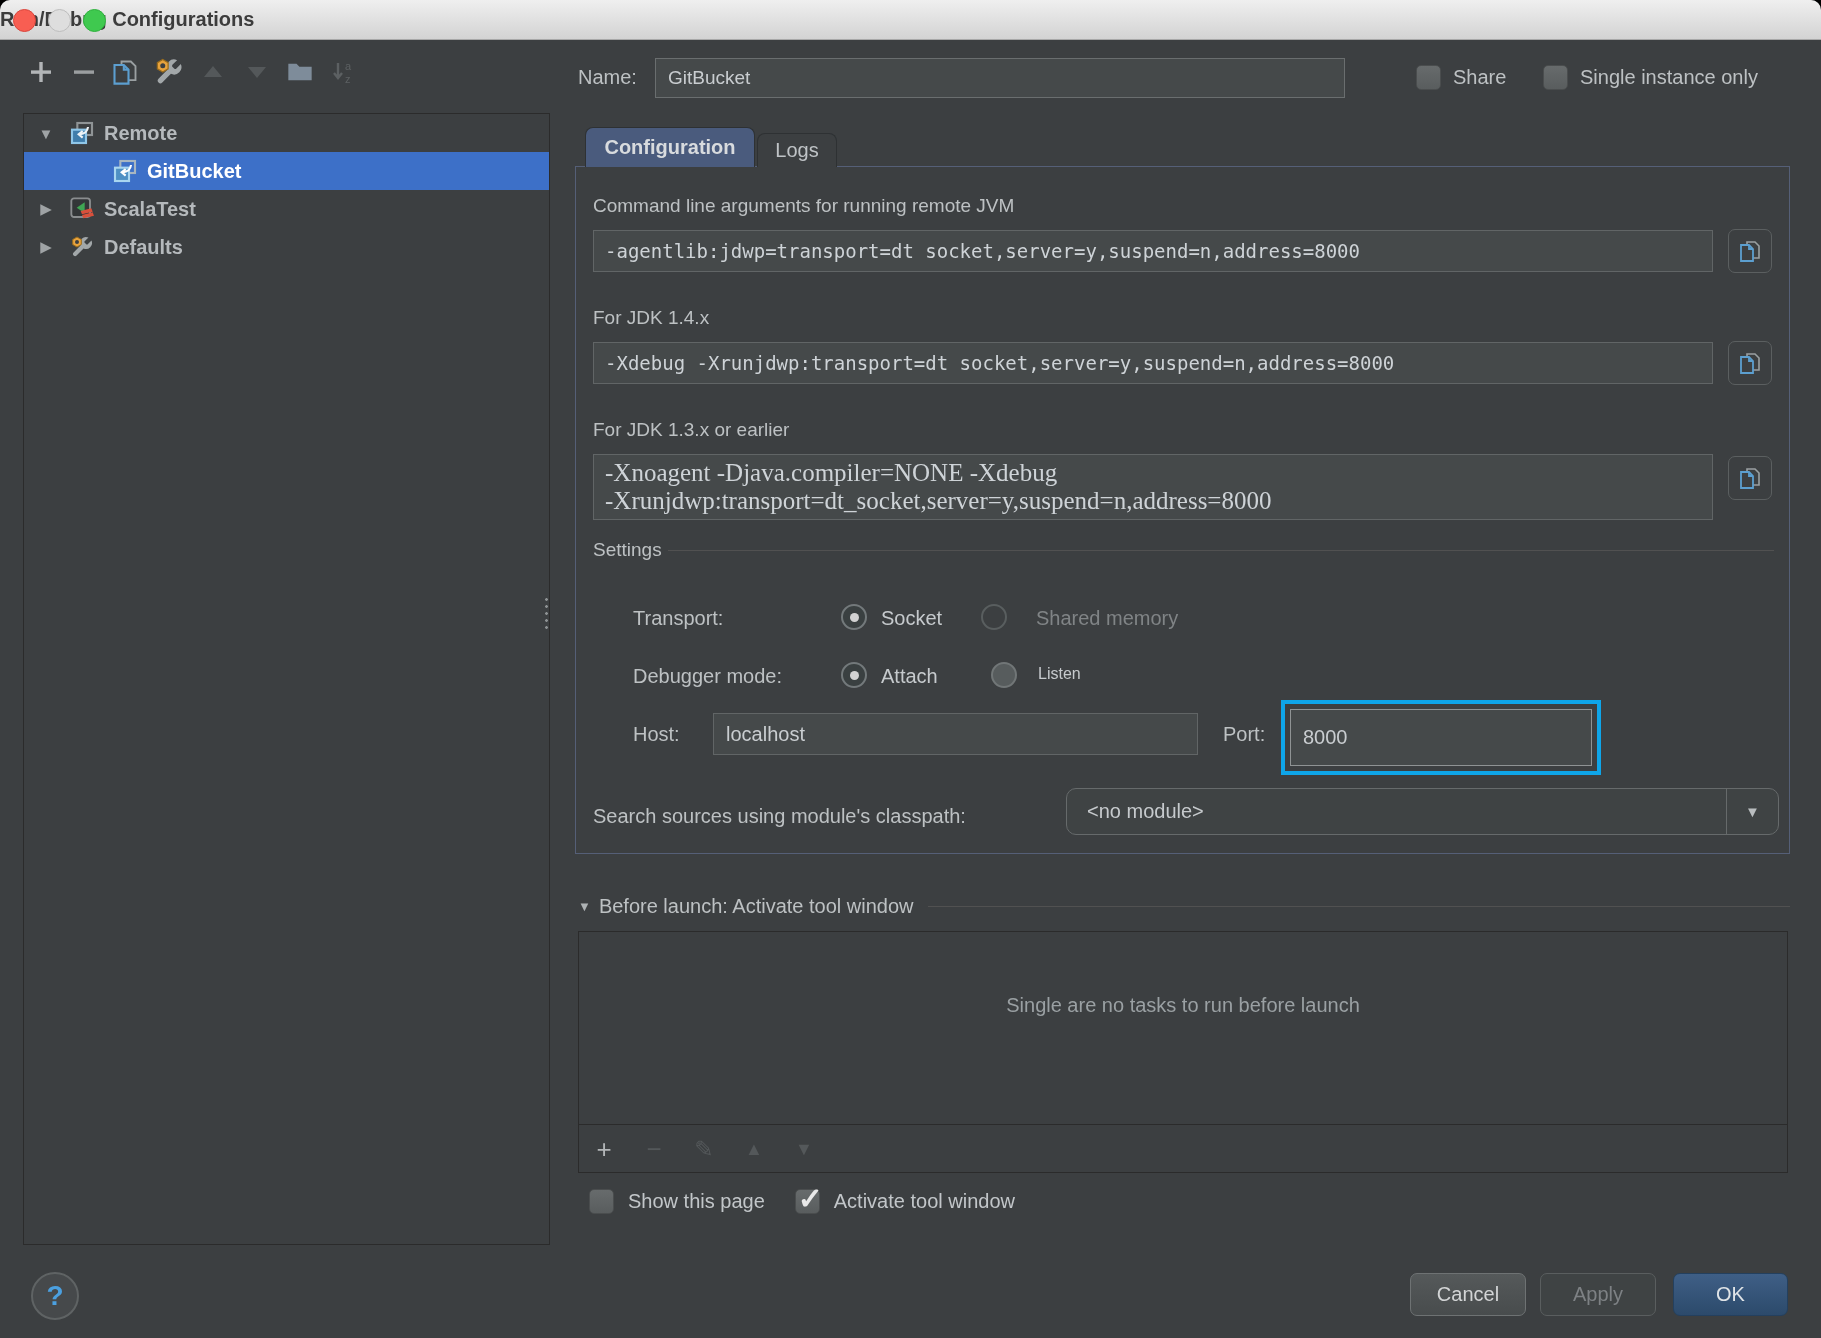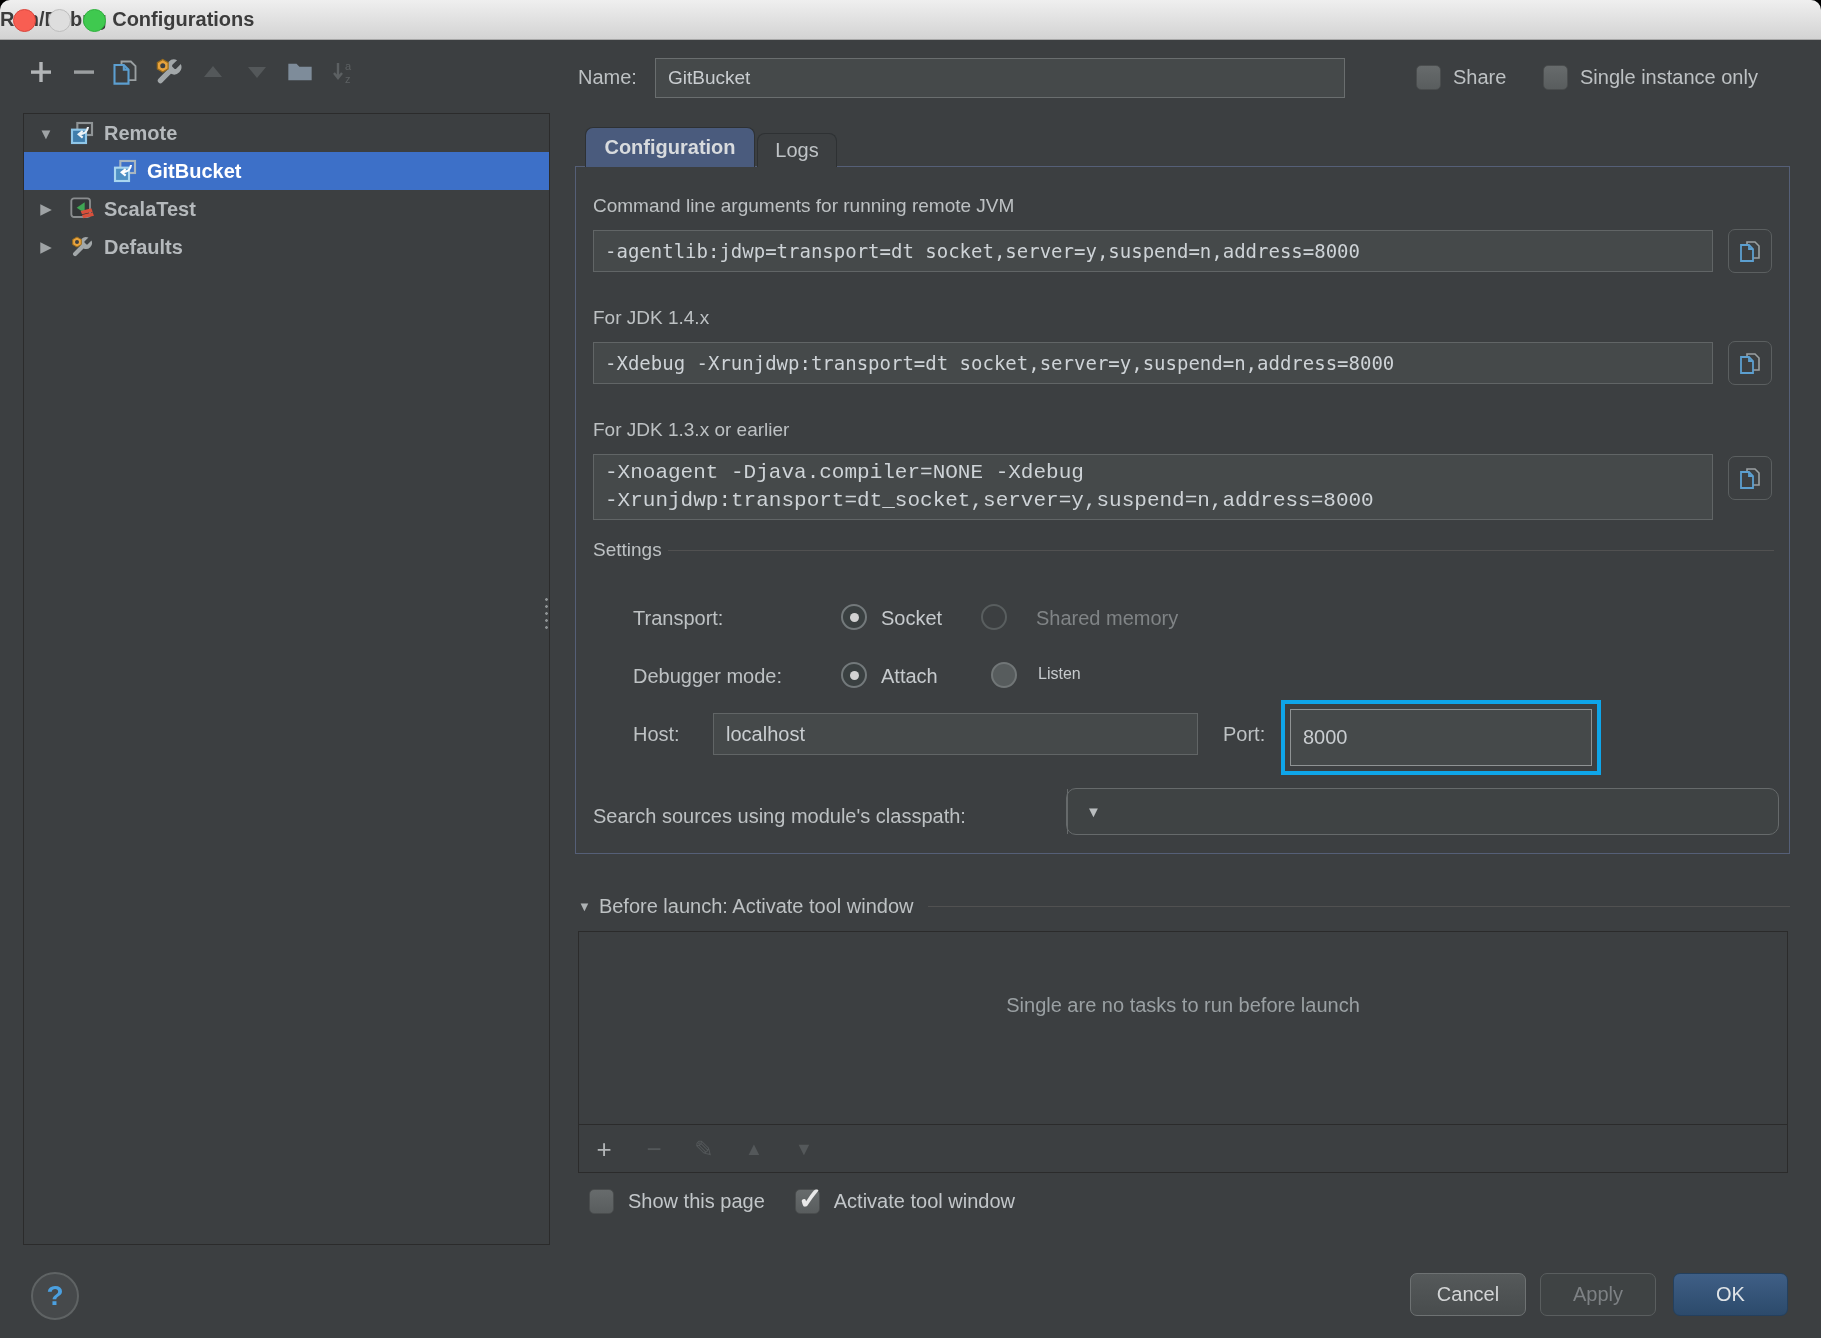--- a/index.html
+++ b/index.html
@@ -54,21 +54,21 @@
   .tab.selected { left:585px; top:86px; width:170px; height:40px; background:#4a5b7d; color:#d8dbde;font-weight:bold; }
   .tab.plain { left:757px; top:92px; width:80px; height:34px; background:#3c3f41; color:#bfc3c6; }
 
   
   .config-panel { position:absolute; left:575px; top:125px; width:1215px; height:688px;
     border:1px solid #555f77; background:#3c3f41; z-index:2; }
   .cp-label { position:absolute; left:17px; color:#bdc1c3; font-size:19px; }
   .mono-field { position:absolute; left:17px; width:1120px; background:#45494a; border:1px solid #616566;
     color:#ced3d7; font-family:"DejaVu Sans Mono", monospace; font-size:19px; padding:0 11px; outline:none; }
   .mono-multiline { position:absolute; left:17px; width:1120px; background:#45494a; border:1px solid #616566;
-    color:#ced3d7; font-family:Liberation Mono, monospace; font-size:21px; line-height:28px; padding:4px 11px; }
+    color:#ced3d7; font-family:Liberation Serif, serif; font-size:25px; line-height:28px; padding:4px 11px; }
   .copy-btn { position:absolute; left:1152px; width:44px; height:44px; border:1px solid #5b5f60; border-radius:7px;
     display:flex; align-items:center; justify-content:center; background:transparent; }
   .hr-line { position:absolute; height:1px; background:#515151; }
   .radio { width:26px; height:26px; border-radius:50%; position:absolute; }
   .radio.sel { background:#3a4041; border:2px solid #73797b; }
   .radio.sel::after { content:""; position:absolute; left:7px; top:7px; width:9px; height:9px; border-radius:50%; background:#d2d2d2; }
   .radio.unsel { background:#575c5d; border:2px solid #717677; }
   .radio.disabled { background:transparent; border:2px solid #595e5f; }
   .fld { background:#45494a; border:1px solid #616566; color:#c9cdd0; font-size:20px;
     font-family:"Liberation Sans", sans-serif; padding:0 12px; outline:none; }
@@ -279,20 +279,21 @@
 
       <div class="cp-label" style="left:57px; top:556px; font-size:20px">Host:</div>
       <input class="fld" style="position: absolute; left: 137px; top: 546px; width: 485px; height: 42px;" value="localhost">
       <div class="cp-label" style="left:647px; top:556px; font-size:20px">Port:</div>
       <div class="red-annot">
         <input value="8000" style="">
       </div>
 
       <div class="cp-label" style="top:638px; font-size:20px">Search sources using module's classpath:</div>
       <div class="combo">
+        <span class="val">&lt;no module&gt;</span>
         <span class="arrow">▼</span>
       </div>
     </div>
 
     <div class="bl-header">
       <span class="tri">▼</span>
       <span class="txt">Before launch: Activate tool window</span>
       <span class="line"></span>
     </div>
 

